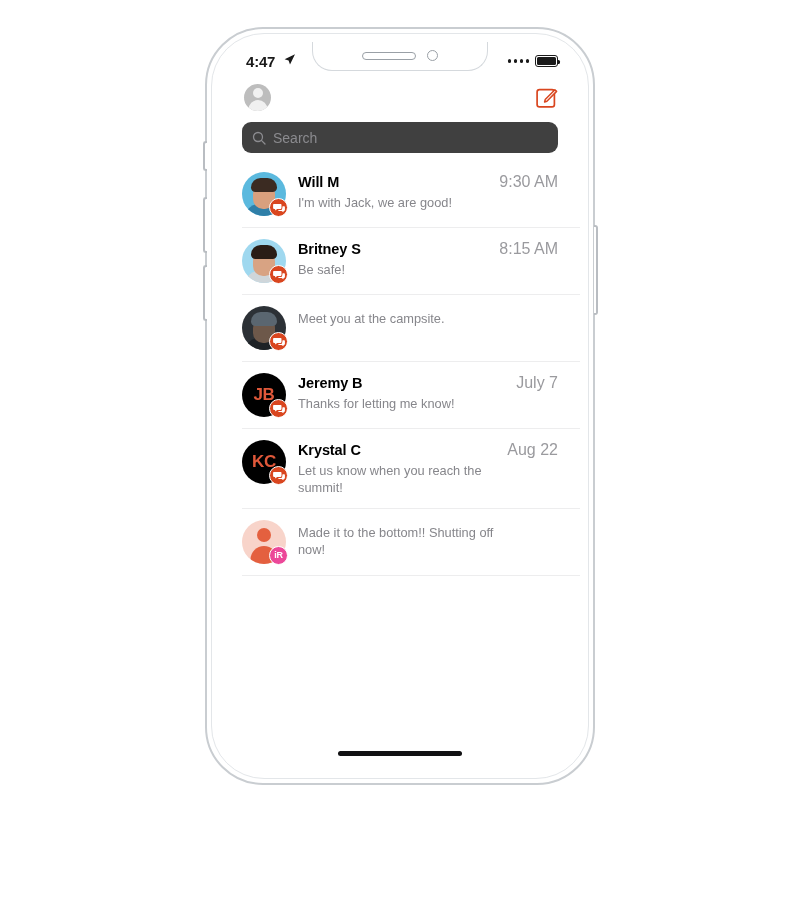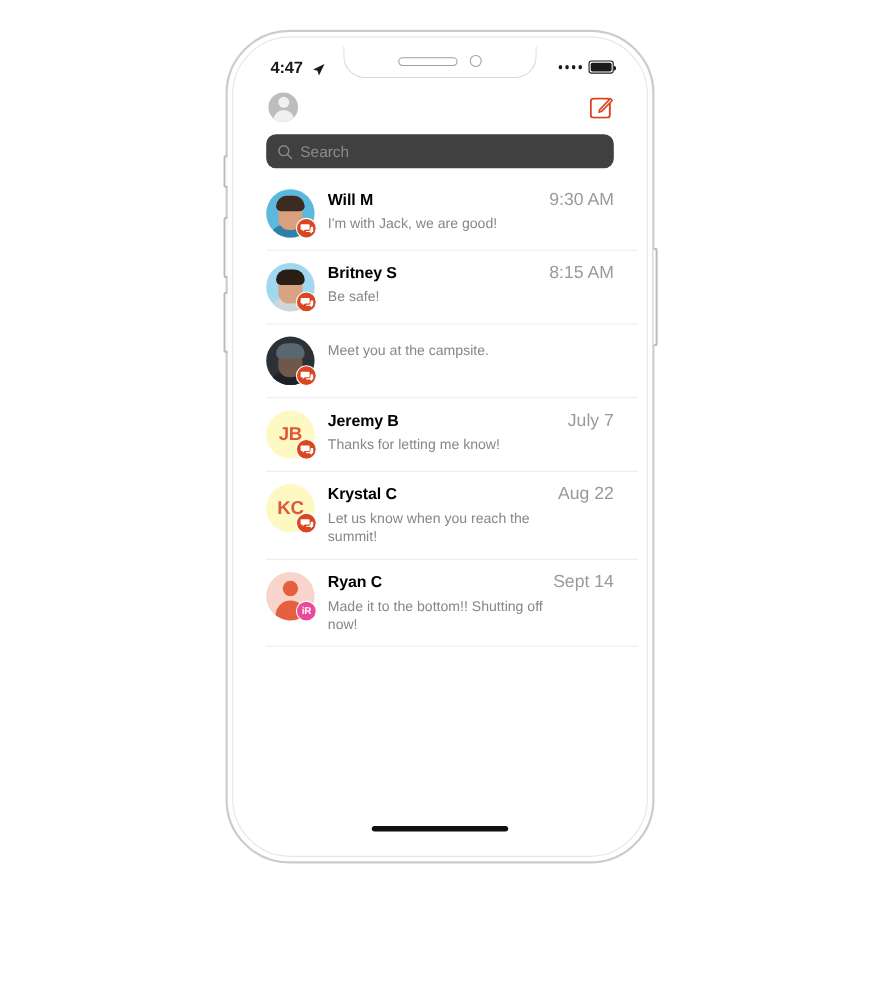--- a/index.html
+++ b/index.html
@@ -80,21 +80,21 @@
   
   .statusbar {
     position: relative;
     height: 32px;
     display: flex; align-items: center;
     justify-content: space-between;
     padding: 6px 22px 0 26px;
     z-index: 6;
   }
   .status-time {
-    display: flex; align-items: flex-end; gap: 8px;
+    display: flex; align-items: flex-start; gap: 8px;
     font-size: 15px; font-weight: bold; color: #1a1a1a;
     letter-spacing: -0.2px;
   }
   .loc-arrow { display: block; }
   .status-right { display: flex; align-items: center; gap: 6px; }
   .signal-dots { display: flex; gap: 2.5px; align-items: center; }
   .signal-dots i {
     display: block; width: 3.5px; height: 3.5px;
     background: #1a1a1a; border-radius: 50%;
   }
@@ -175,21 +175,21 @@
     position: relative;
     width: 44px; height: 44px;
     flex: 0 0 44px;
     margin-right: 12px;
   }
   .avatar {
     width: 44px; height: 44px; border-radius: 50%;
     overflow: hidden; position: relative;
   }
   .avatar.initials {
-    background: #fef9c3;
+    background: #000000;
     display: flex; align-items: center; justify-content: center;
     color: #e0583a;
     font-size: 17px; font-weight: bold;
     letter-spacing: -0.3px;
   }
   .avatar.person { background: #f8d4ca; }
   .avatar.person .p-head {
     position: absolute; left: 50%; top: 8px;
     transform: translateX(-50%);
     width: 14px; height: 14px; border-radius: 50%;
@@ -436,24 +436,20 @@
             <div class="avatar-wrap">
               <div class="avatar person">
                 <div class="p-head"></div>
                 <div class="p-body"></div>
               </div>
               <div class="badge dark">
                 <span class="badge-text">iR</span>
               </div>
             </div>
             <div class="msg-body">
-              <div class="msg-top">
-                <div class="msg-name">Ryan C</div>
-                <div class="msg-time">Sept 14</div>
-              </div>
               <div class="msg-preview">Made it to the bottom!! Shutting off now!</div>
             </div>
           </div>
         </div>
 
       <div class="home-indicator"></div>
     </div>
   </div>
 </div>
 

